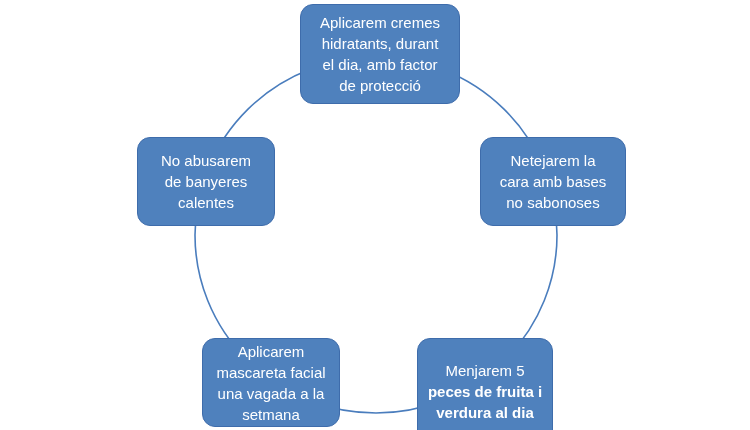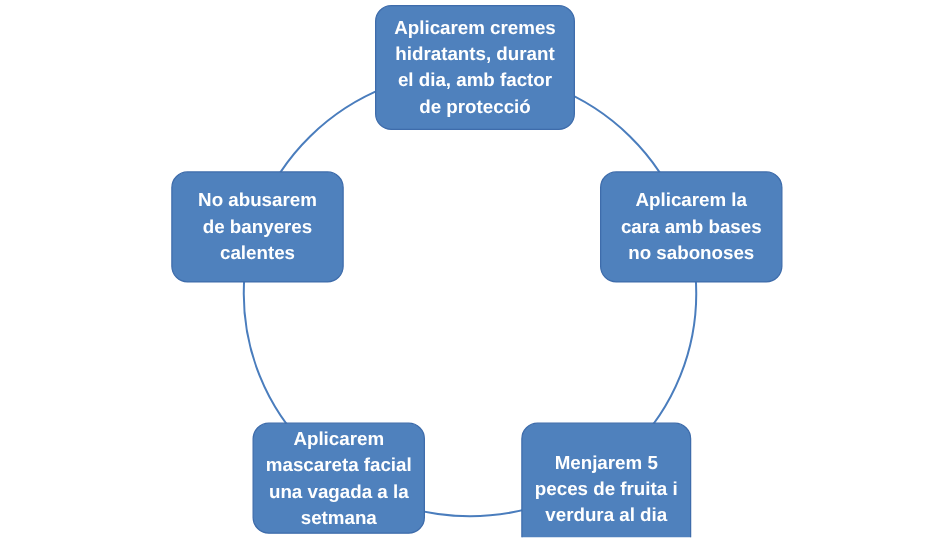--- a/index.html
+++ b/index.html
@@ -39,21 +39,20 @@
     align-items: center;
     justify-content: center;
     text-align: center;
     font-size: 15px;
     line-height: 21px;
     padding: 2px 4px;
   }
   .node .txt,
   .node .txt-bold {
     white-space: pre-line;
-    font-weight: bold;
   }
   .node .txt-bold {
     font-weight: 700;
   }
   .node-top          { left: 300px; top: 4px;   width: 160px; height: 100px; }
   .node-right        { left: 480px; top: 137px; width: 146px; height: 89px; }
   .node-bottom-right { left: 417px; top: 338px; width: 136px; height: 107px; }
   .node-bottom-left  { left: 202px; top: 338px; width: 138px; height: 89px; }
   .node-left         { left: 137px; top: 137px; width: 138px; height: 89px; }
 </style>
@@ -68,21 +67,21 @@
 
   <div class="node node-top">
     <div class="txt">Aplicarem cremes
 hidratants, durant
 el dia, amb factor
 de protecció</div>
     <div class="txt-bold"></div>
   </div>
 
   <div class="node node-right">
-    <div class="txt">Aplicarem la
+    <div class="txt">Netejarem la
 cara amb bases
 no sabonoses</div>
     <div class="txt-bold"></div>
   </div>
 
   <div class="node node-bottom-right">
     <div class="txt">Menjarem 5</div>
     <div class="txt-bold">peces de fruita i
 verdura al dia</div>
   </div>

